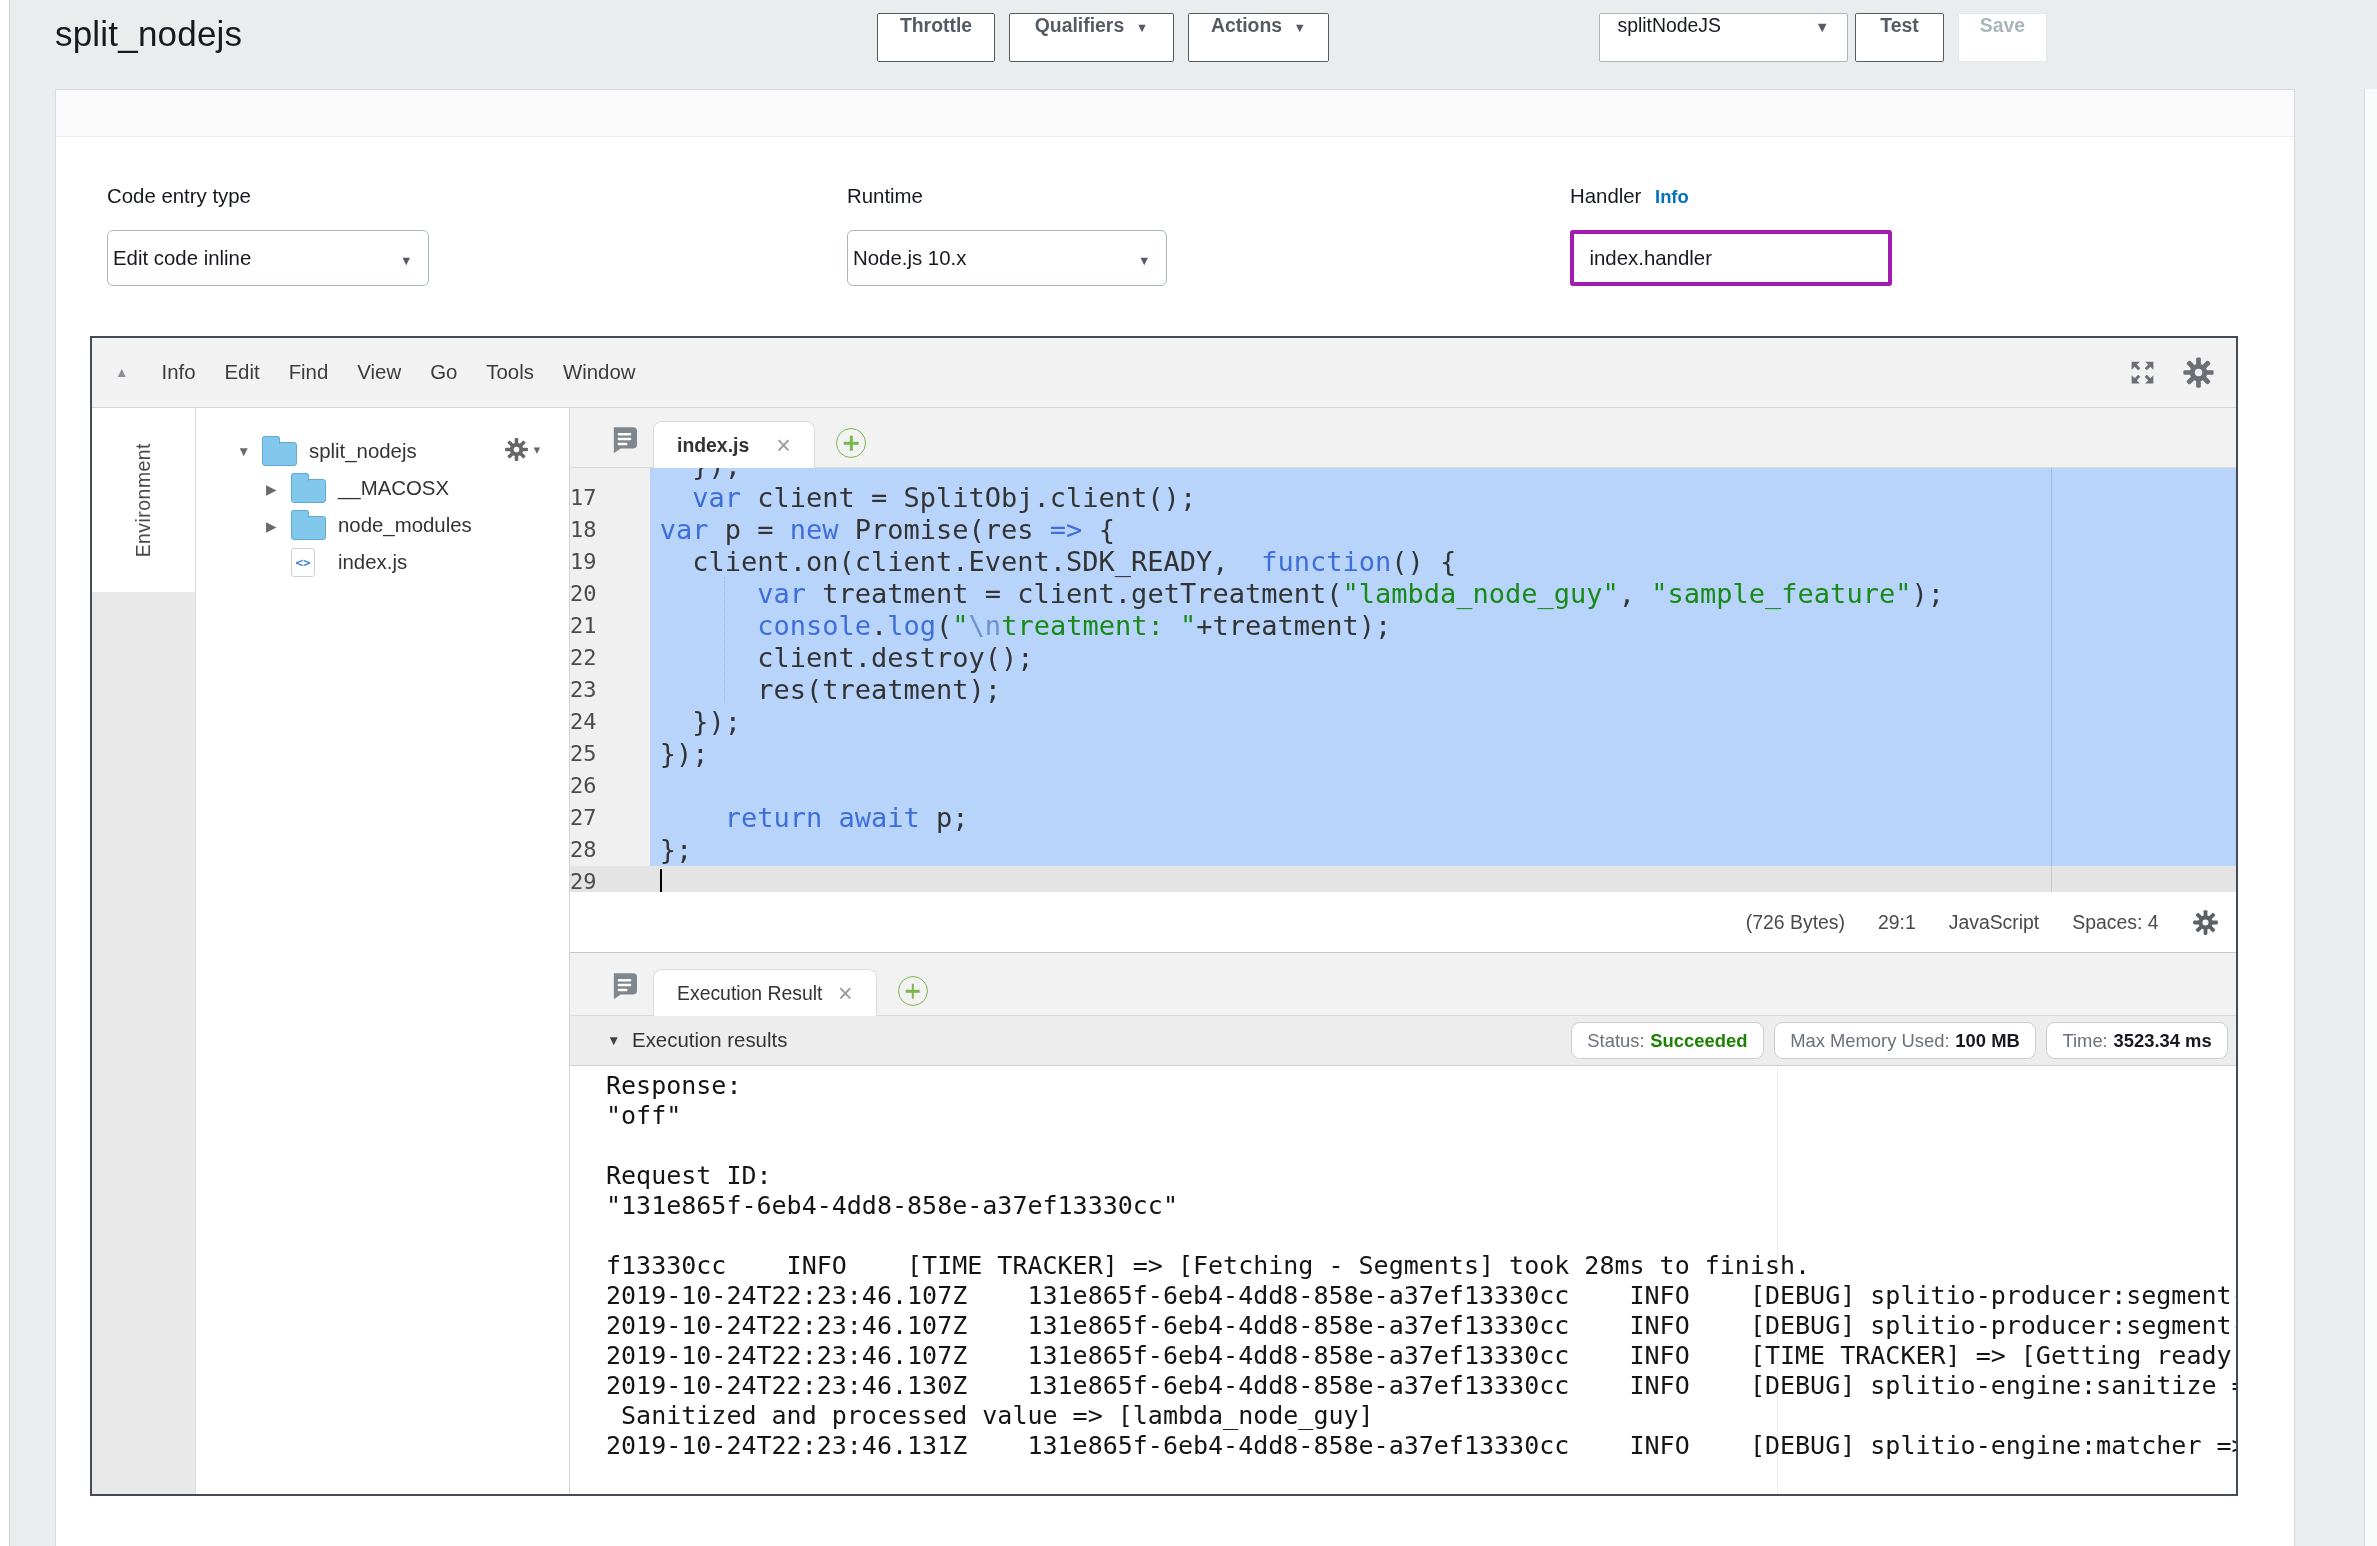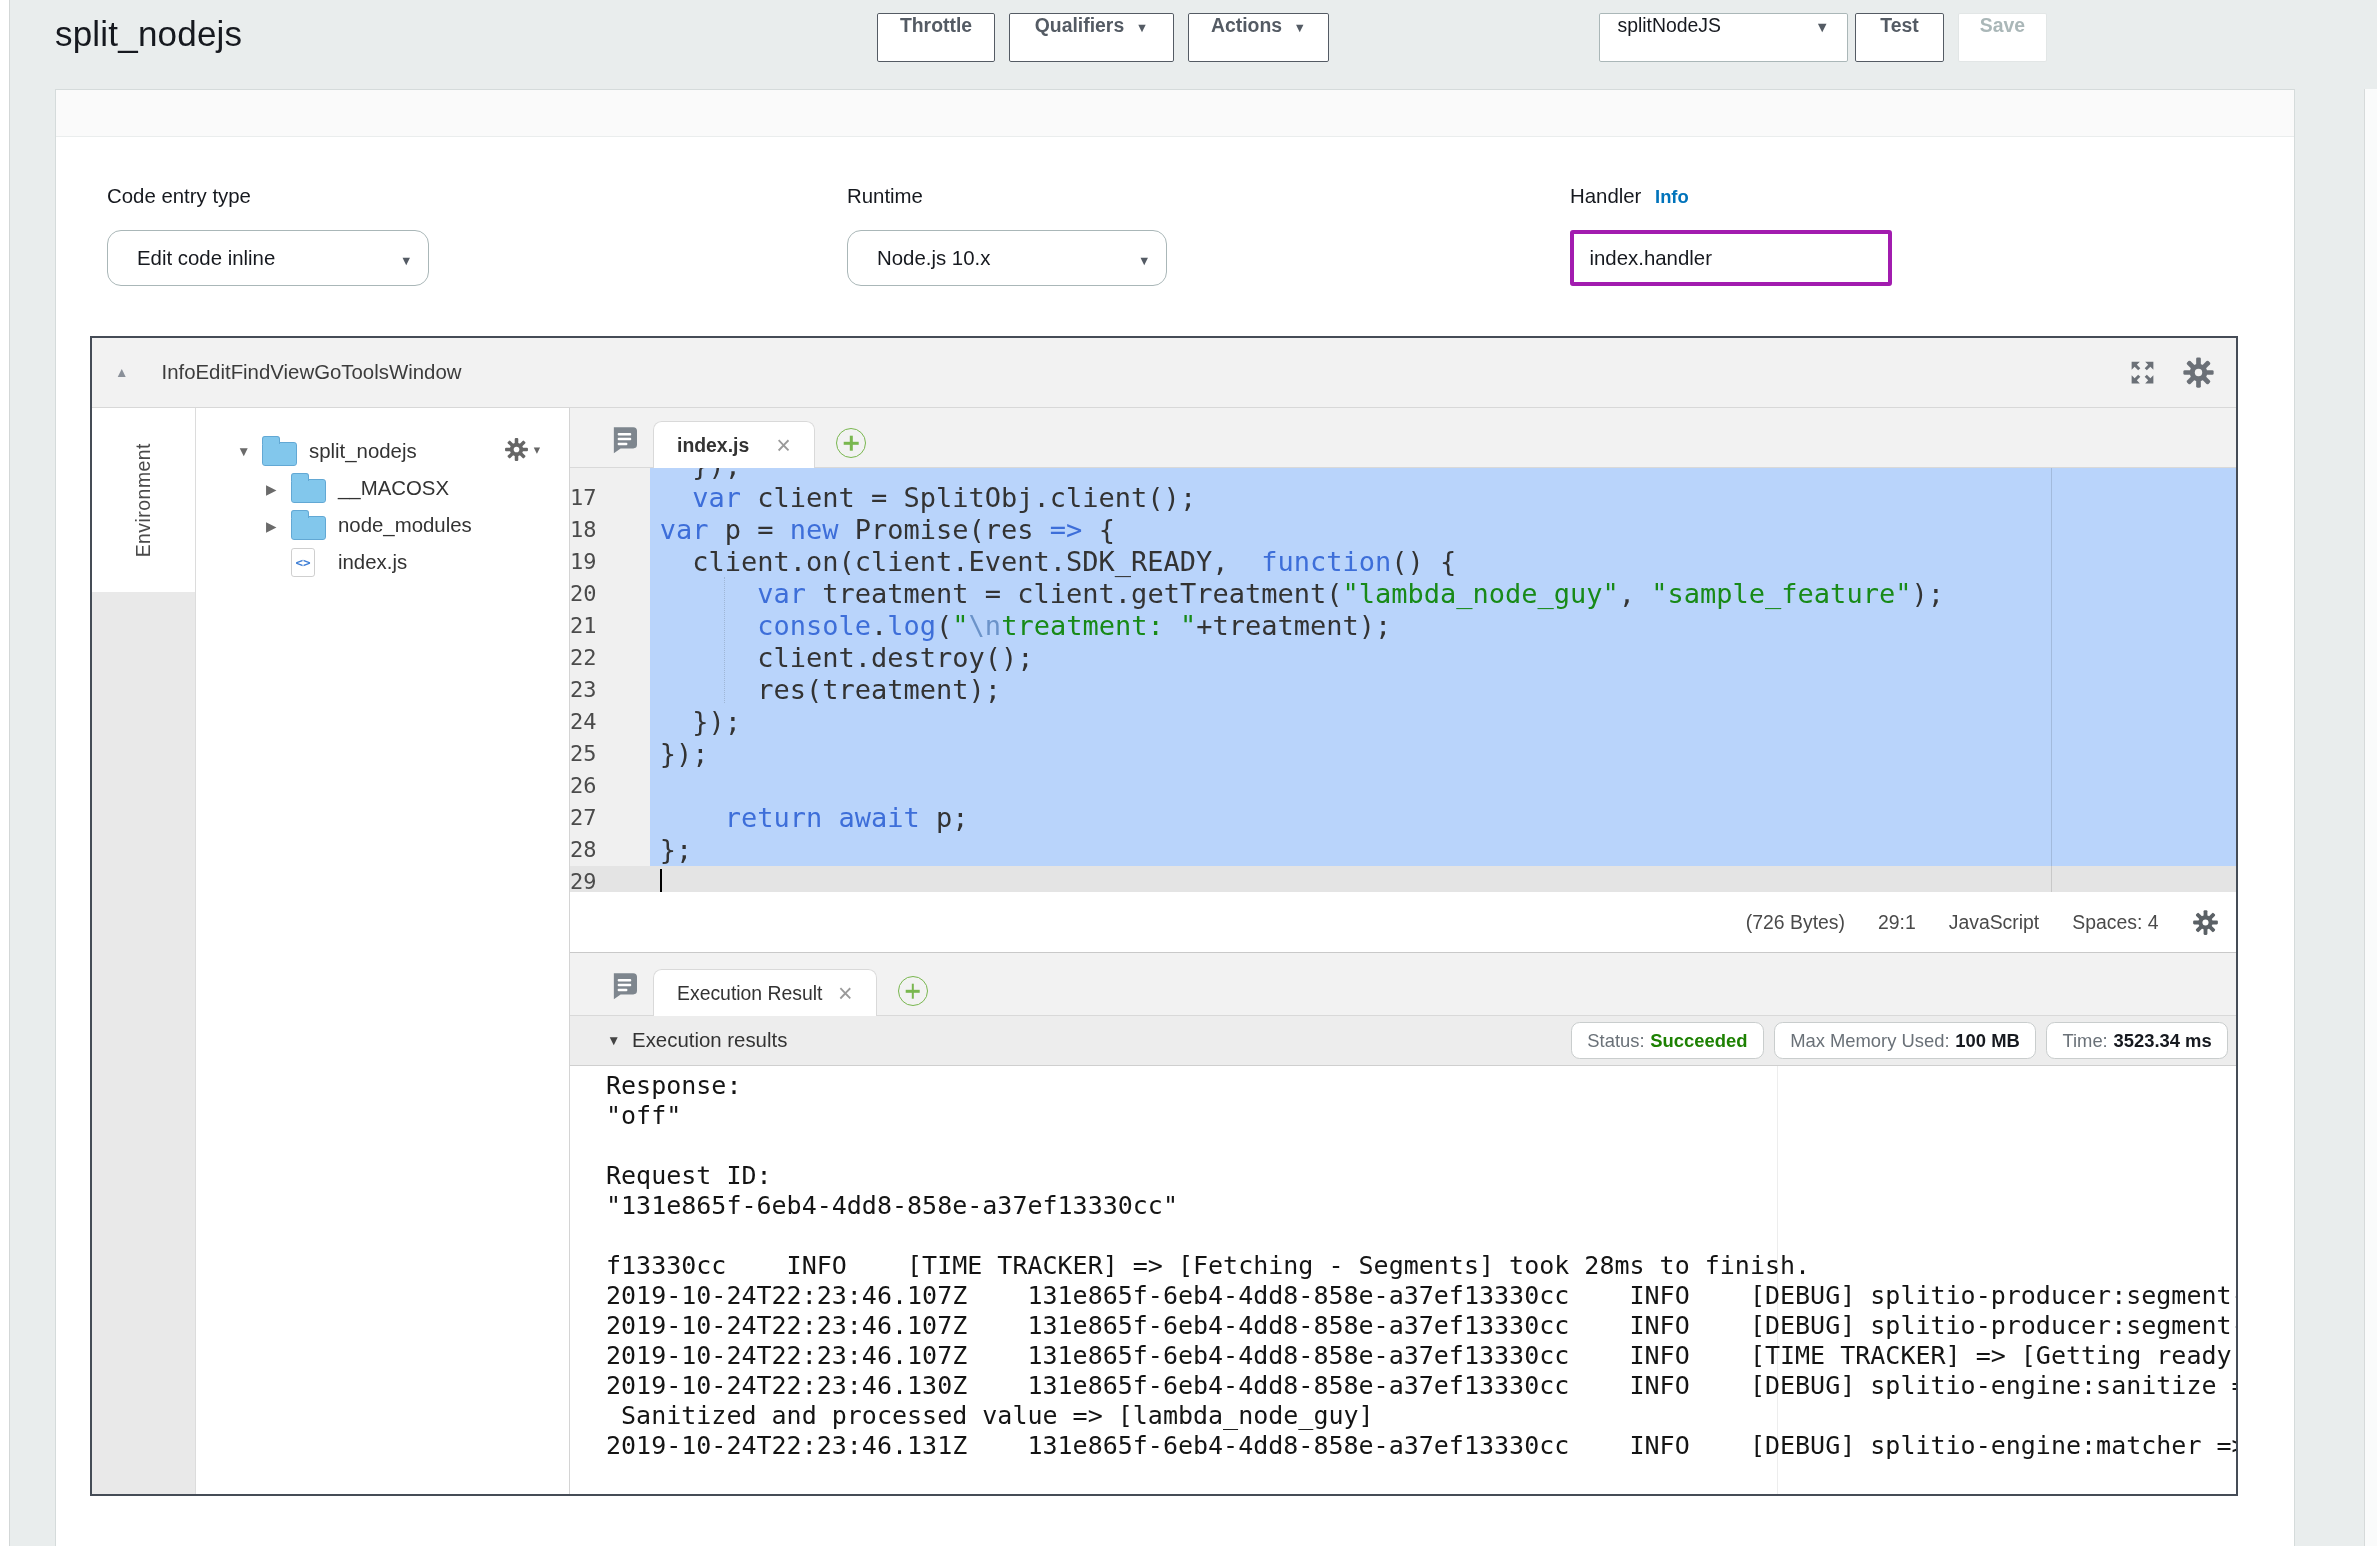--- a/index.html
+++ b/index.html
@@ -20,31 +20,31 @@
   .hbtn.light .dd-caret::before { font-size:14.6px; }
 
   .panel { position:absolute; left:55px; top:89px; width:2240px; height:1457px; background:#fff;
            border:1px solid #d5dbdb; border-bottom:none; overflow:hidden; }
   .panel-strip { position:absolute; left:0; top:0; width:100%; height:47px; background:#fafafa; border-bottom:1.9px solid #eaeded; }
   .clipped-head { position:absolute; left:32px; top:-27px; font-size:29px; font-weight:500; color:#16191f; white-space:nowrap; }
   .clipped-head .info { font-size:19.4px; font-weight:bold; color:#0073bb; margin-left:13.6px; }
 
   .f-label { position:absolute; top:95px; font-size:20.4px; color:#16191f; }
   .f-label .info-link { color:#0073bb; font-weight:bold; font-size:18.4px; margin-left:13.6px; cursor:pointer; }
-  .f-select { position:absolute; top:140px; height:56px; background:#fff; border:1px solid #aab7b8; border-radius:14px;
-              font-size:20.4px; color:#16191f; display:flex; align-items:center; padding:0 29px; cursor:pointer; }
+  .f-select { position:absolute; top:140px; height:56px; background:#fff; border:1px solid #aab7b8; border-radius:6px;
+              font-size:20.4px; color:#16191f; display:flex; align-items:center; padding:0 5px; cursor:pointer; }
   .f-select .dd-caret { position:absolute; right:15.5px; }
   .f-input { position:absolute; top:140px; height:56px; border:4px solid #a21caf; border-radius:2.9px;
              font-family:"Liberation Sans",sans-serif; font-size:20.4px; color:#16191f; padding:0 15.5px; background:#fff; }
 
   
   .editor { position:absolute; left:34px; top:246px; width:2148px; height:1160px; border:2.9px solid #454c56; background:#f2f2f2; display:flex; flex-direction:column; }
   .menubar { height:70px; background:#f2f2f2; border-bottom:1px solid #d8d8d8; display:flex; align-items:center; flex:none; }
   .collapse-tri { margin-left:23px; font-size:13.6px; color:#8a9099; cursor:pointer; }
-  .menu-item { font-size:20.4px; color:#3c3c3c; cursor:pointer; }
+  .menu-item { margin-left:29px; font-size:20.4px; color:#3c3c3c; cursor:pointer; }
   .menu-item:first-of-type { margin-left:33px; }
   .mb-icons { margin-left:auto; margin-right:21.3px; display:flex; align-items:center; gap:25px; }
   .mb-icons svg { cursor:pointer; }
 
   .ed-body { flex:1; display:flex; min-height:0; }
   .env-col { width:104px; background:#e9e9e9; border-right:1px solid #dcdcdc; flex:none; }
   .env-tab { height:184px; background:#fff; display:flex; align-items:center; justify-content:center; cursor:pointer; }
   .env-label { writing-mode:vertical-rl; transform:rotate(180deg); font-size:19.4px; color:#4a4a4a; letter-spacing:0.5px; }
 
   .tree-col { width:374px; background:#fff; border-right:1px solid #d4d4d4; flex:none; position:relative; padding-top:25px; }

